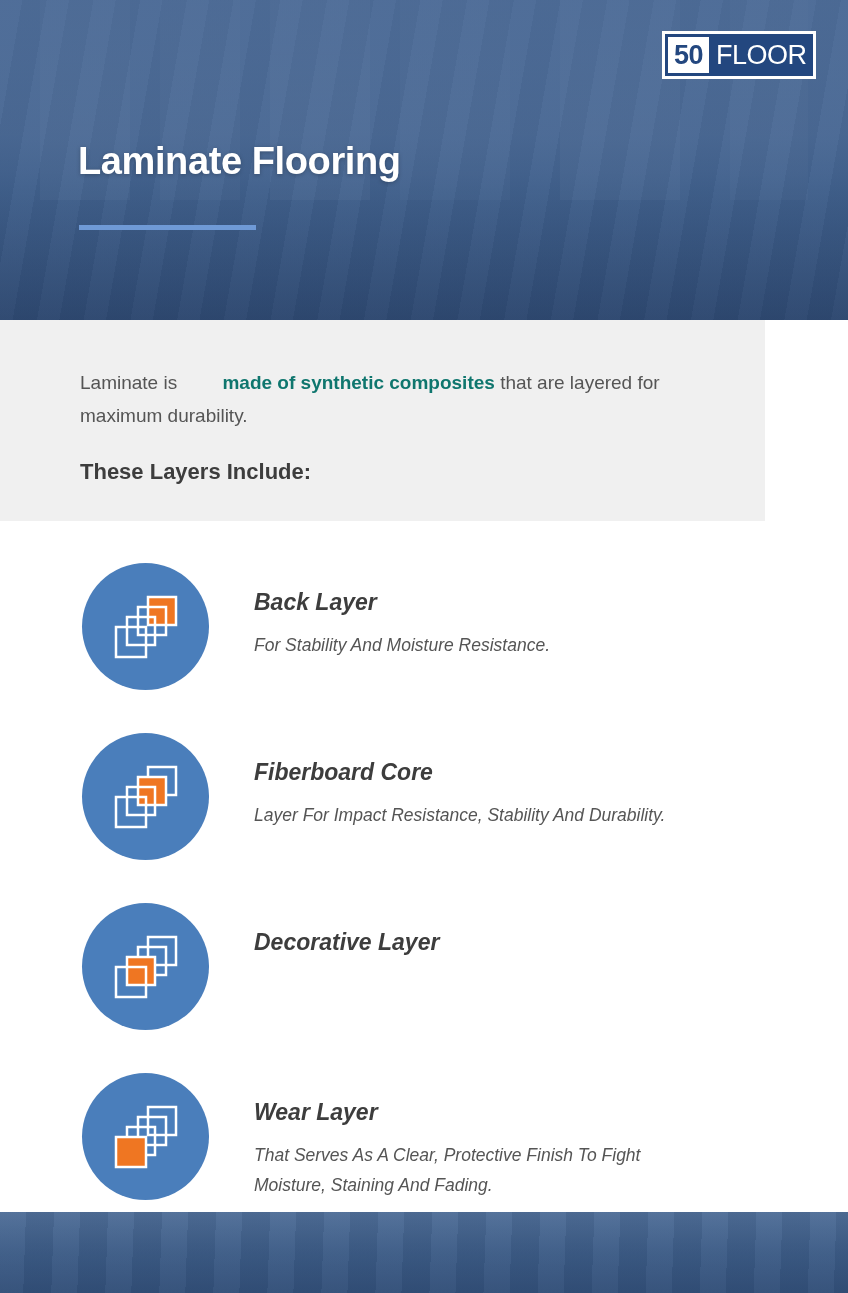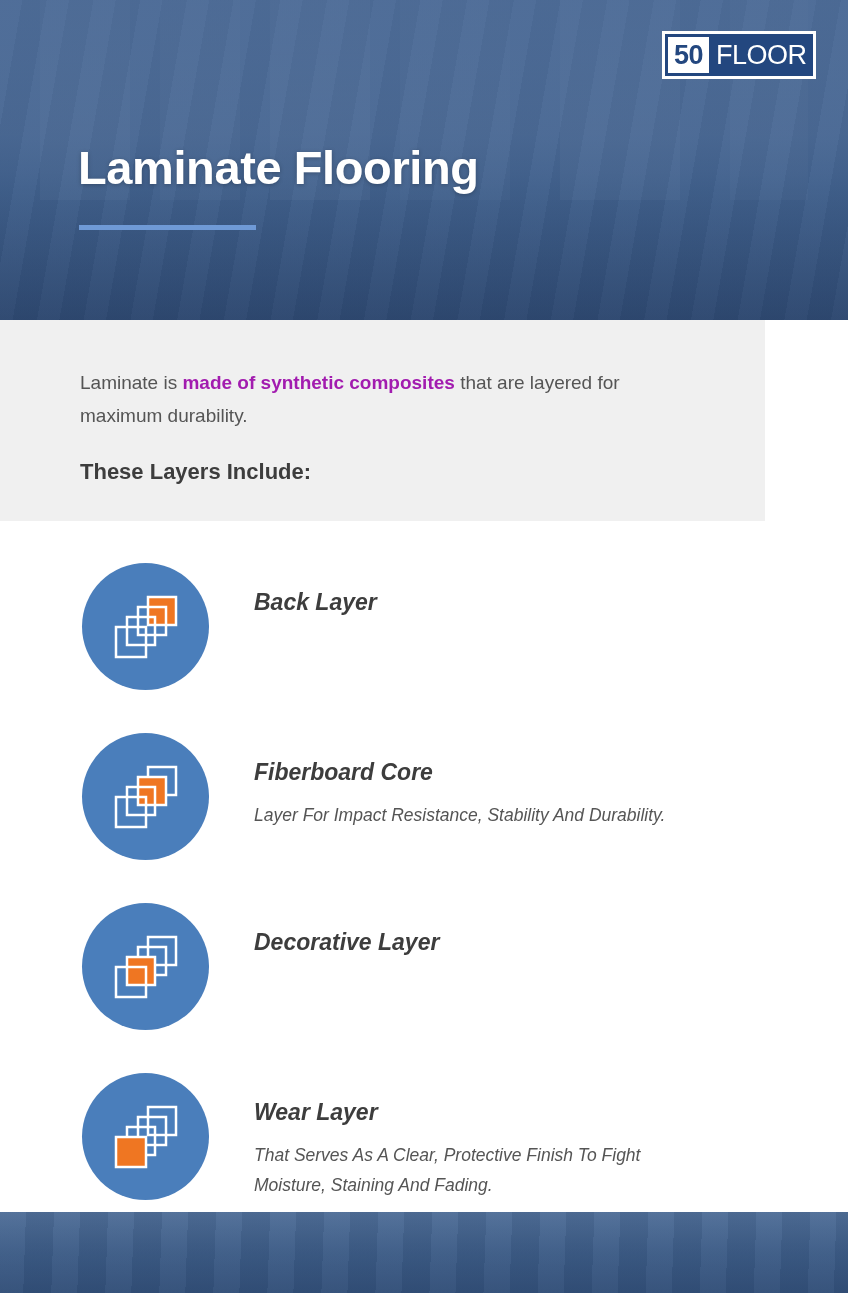--- a/index.html
+++ b/index.html
@@ -86,21 +86,21 @@
     line-height: 36px;
     padding: 0 7px;
     display: flex;
     align-items: center;
   }
   .hero-title {
     position: absolute;
     left: 78px;
     top: 140px;
     color: #ffffff;
-    font-size: 47px;
+    font-size: 38px;
     font-weight: 700;
     letter-spacing: -0.4px;
     text-shadow: 0 1px 4px rgba(0,0,0,0.25);
   }
   .hero-rule {
     position: absolute;
     left: 79px;
     top: 225px;
     width: 177px;
     height: 5px;
@@ -112,21 +112,21 @@
     background: #f0f0f0;
     padding: 46px 80px 40px 80px;
     height: 201px;
   }
   .intro p {
     color: #555555;
     font-size: 19px;
     line-height: 33px;
     max-width: 620px;
   }
-  .intro p b { color: #a21caf; font-weight: 700; }
+  .intro p b { color: #0f766e; font-weight: 700; margin-left: 40px; }
   .intro h2 {
     margin-top: 27px;
     color: #3d3d3d;
     font-size: 22px;
     font-weight: 700;
   }
 
   
   .layers {
     padding: 42px 0 0 0;
@@ -216,20 +216,21 @@
           <g transform="translate(32,34)">
             <rect x="34" y="0" width="28" height="28" fill="#ef7622" stroke="#ffffff" stroke-width="2.5"></rect>
             <rect x="24" y="10" width="28" height="28" fill="none" stroke="#ffffff" stroke-width="2.5"></rect>
             <rect x="13" y="20" width="28" height="28" fill="none" stroke="#ffffff" stroke-width="2.5"></rect>
             <rect x="2" y="30" width="30" height="30" fill="none" stroke="#ffffff" stroke-width="2.5"></rect>
           </g>
         </svg>
       </div>
       <div class="layer-text">
         <div class="layer-title">Back Layer</div>
+        <div class="layer-desc">For Stability And Moisture Resistance.</div>
       </div>
     </div>
 
     <div class="layer-row">
       <div class="layer-icon">
         <svg width="127" height="127" viewBox="0 0 127 127" aria-hidden="true">
           <g transform="translate(32,34)">
             <rect x="34" y="0" width="28" height="28" fill="none" stroke="#ffffff" stroke-width="2.5"></rect>
             <rect x="24" y="10" width="28" height="28" fill="#ef7622" stroke="#ffffff" stroke-width="2.5"></rect>
             <rect x="13" y="20" width="28" height="28" fill="none" stroke="#ffffff" stroke-width="2.5"></rect>

